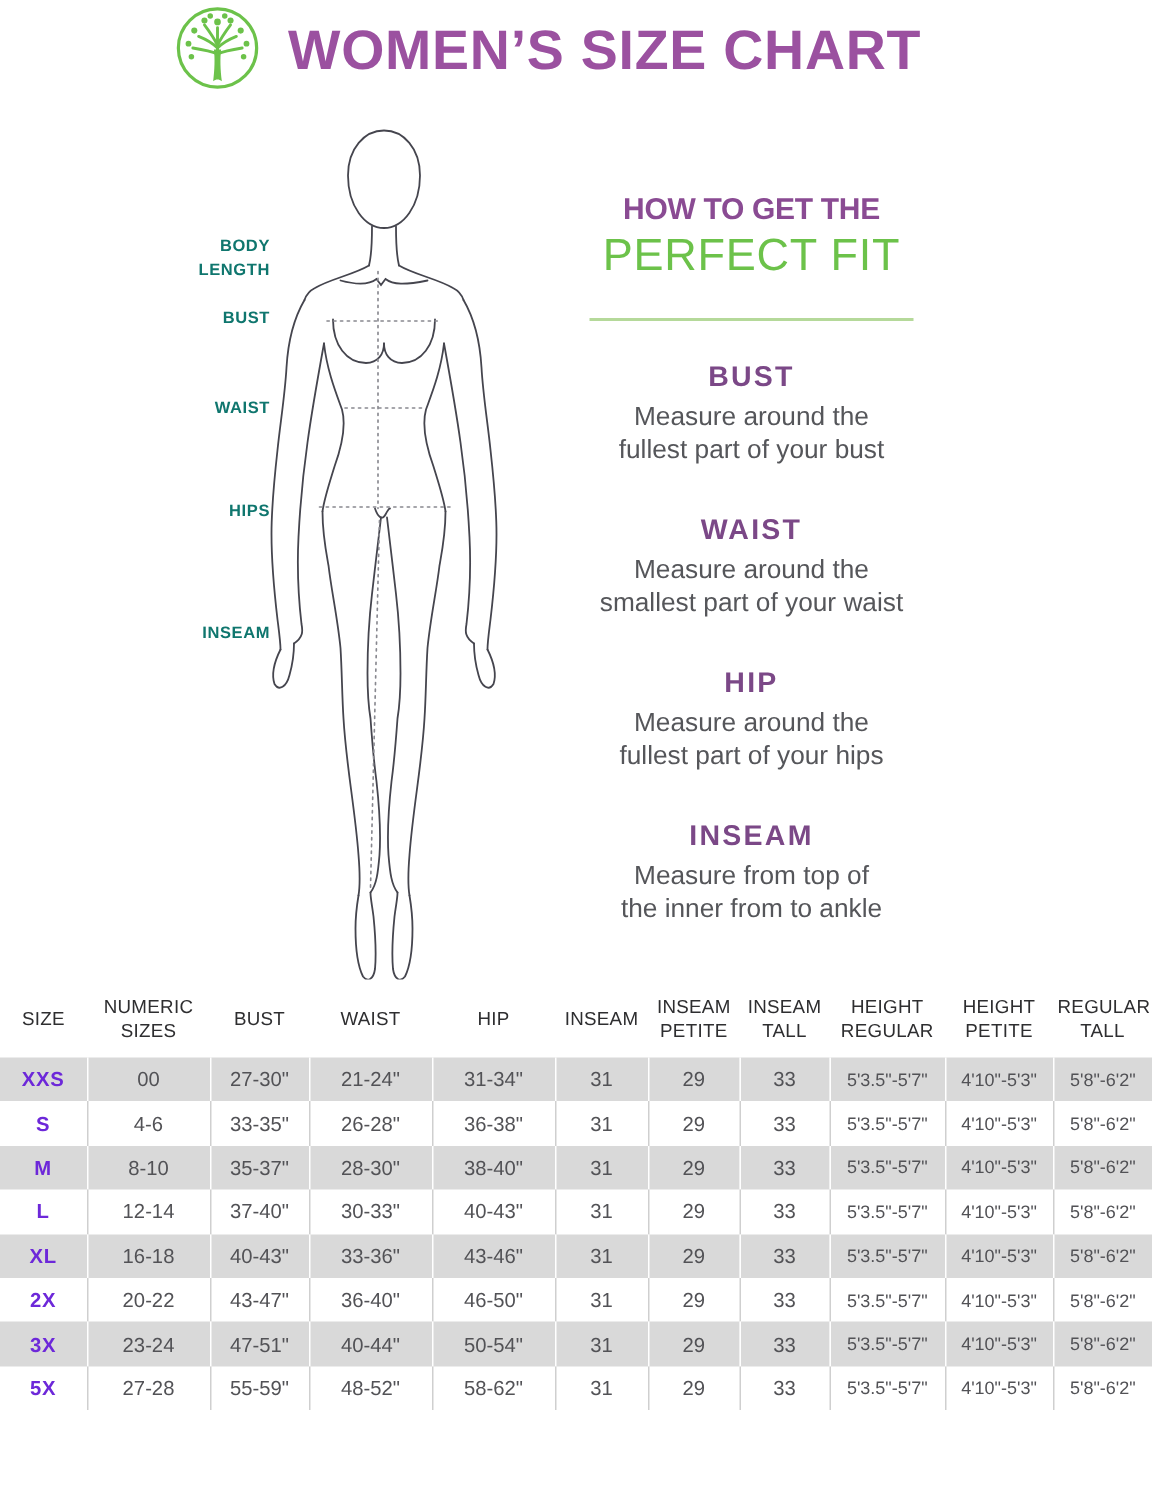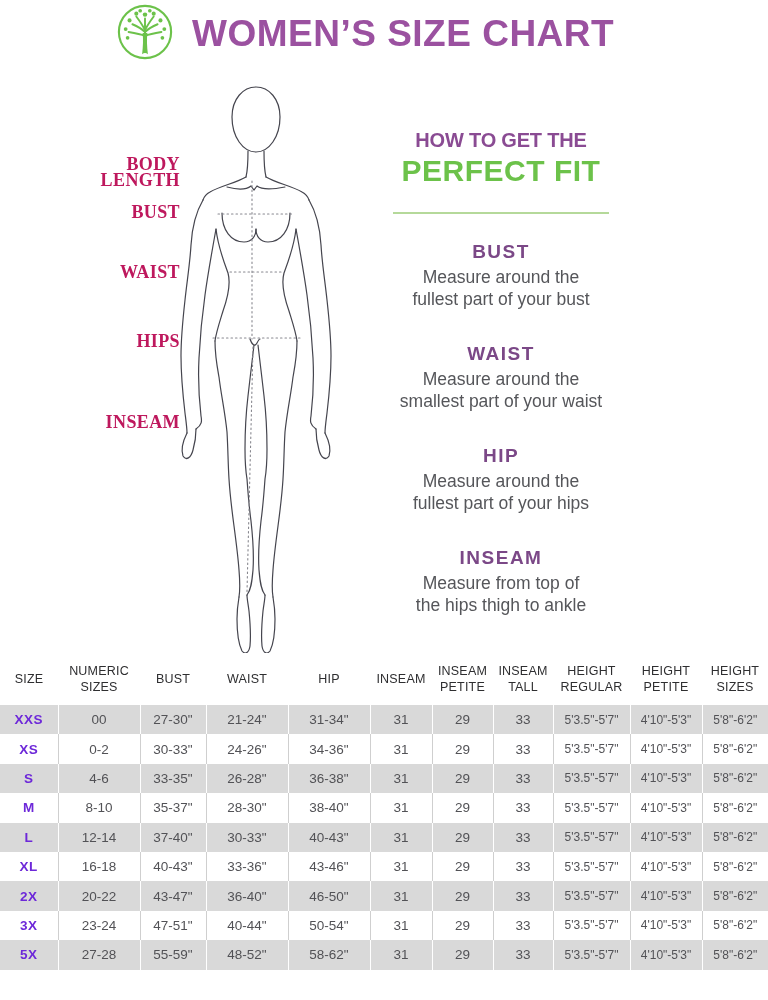--- a/index.html
+++ b/index.html
@@ -7,32 +7,32 @@
         font-family:"Liberation Sans",sans-serif;}
 
   
   .logo{position:absolute;left:116px;top:2px;width:58px;height:60px;}
   .page-title{position:absolute;left:192px;top:12px;width:560px;
       font-size:37px;font-weight:700;letter-spacing:.5px;color:#9b51a0;line-height:44px;}
 
   
   .croquis{position:absolute;left:120px;top:82px;width:272px;height:572px;}
   .fig-label{position:absolute;left:88px;width:92px;text-align:right;
-      color:#be185d;font-size:18px;font-weight:700;letter-spacing:.4px;line-height:16px;
-      white-space:pre-line;font-family:Liberation Serif, serif;}
+      color:#0f766e;font-size:11px;font-weight:700;letter-spacing:.4px;line-height:16px;
+      white-space:pre-line;}
   .lbl-bodylength{top:156px;}
   .lbl-bust{top:204px;}
   .lbl-waist{top:264px;}
   .lbl-hips{top:333px;text-align:right;}
   .lbl-inseam{top:414px;}
 
   
   .fit-guide{position:absolute;left:385px;top:126px;width:232px;text-align:center;}
   .eyebrow{font-size:20px;font-weight:700;letter-spacing:-.2px;color:#8a4b93;line-height:28px;}
-  .headline{font-size:30px;font-weight:700;letter-spacing:.5px;color:#6cc24a;line-height:34px;}
+  .headline{font-size:30px;font-weight:400;letter-spacing:.5px;color:#6cc24a;line-height:34px;}
   .divider{border:0;border-top:2px solid #b5d99a;margin:24px 8px 0 8px;}
   .guide-section{margin-top:27px;}
   .guide-section + .guide-section{margin-top:33px;}
   .section-title{font-size:19px;font-weight:700;letter-spacing:1.5px;color:#7b4887;line-height:22px;}
   .section-text{margin-top:4px;font-size:17.5px;color:#55565a;line-height:21.5px;white-space:pre-line;}
 
   
   .size-table{position:absolute;left:0;top:653px;width:768px;border-collapse:collapse;
       table-layout:fixed;}
   .size-table col.c1{width:58px}.size-table col.c2{width:82px}.size-table col.c3{width:66px}
@@ -138,21 +138,21 @@
 smallest part of your waist</div>
     </div>
     <div class="guide-section">
       <div class="section-title">HIP</div>
       <div class="section-text">Measure around the
 fullest part of your hips</div>
     </div>
     <div class="guide-section">
       <div class="section-title">INSEAM</div>
       <div class="section-text">Measure from top of
-the hips thigh to ankle</div>
+the inner from to ankle</div>
     </div>
   </div>
 
   <table class="size-table">
     <colgroup>
       <col class="c1">
         <col class="c2">
         <col class="c3">
         <col class="c4">
         <col class="c5">
@@ -168,51 +168,38 @@
           <th>SIZE</th>
           <th>NUMERIC SIZES</th>
           <th>BUST</th>
           <th>WAIST</th>
           <th>HIP</th>
           <th>INSEAM</th>
           <th>INSEAM PETITE</th>
           <th>INSEAM TALL</th>
           <th>HEIGHT REGULAR</th>
           <th>HEIGHT PETITE</th>
-          <th>HEIGHT SIZES</th>
+          <th>REGULAR TALL</th>
         </tr>
       </thead>
     <tbody>
         <tr>
           <td>XXS</td>
           <td>00</td>
           <td>27-30"</td>
           <td>21-24"</td>
           <td>31-34"</td>
           <td>31</td>
           <td>29</td>
           <td>33</td>
           <td>5'3.5"-5'7"</td>
           <td>4'10"-5'3"</td>
           <td>5'8"-6'2"</td>
         </tr>
         <tr>
-          <td>XS</td>
-          <td>0-2</td>
-          <td>30-33"</td>
-          <td>24-26"</td>
-          <td>34-36"</td>
-          <td>31</td>
-          <td>29</td>
-          <td>33</td>
-          <td>5'3.5"-5'7"</td>
-          <td>4'10"-5'3"</td>
-          <td>5'8"-6'2"</td>
-        </tr>
-        <tr>
           <td>S</td>
           <td>4-6</td>
           <td>33-35"</td>
           <td>26-28"</td>
           <td>36-38"</td>
           <td>31</td>
           <td>29</td>
           <td>33</td>
           <td>5'3.5"-5'7"</td>
           <td>4'10"-5'3"</td>

